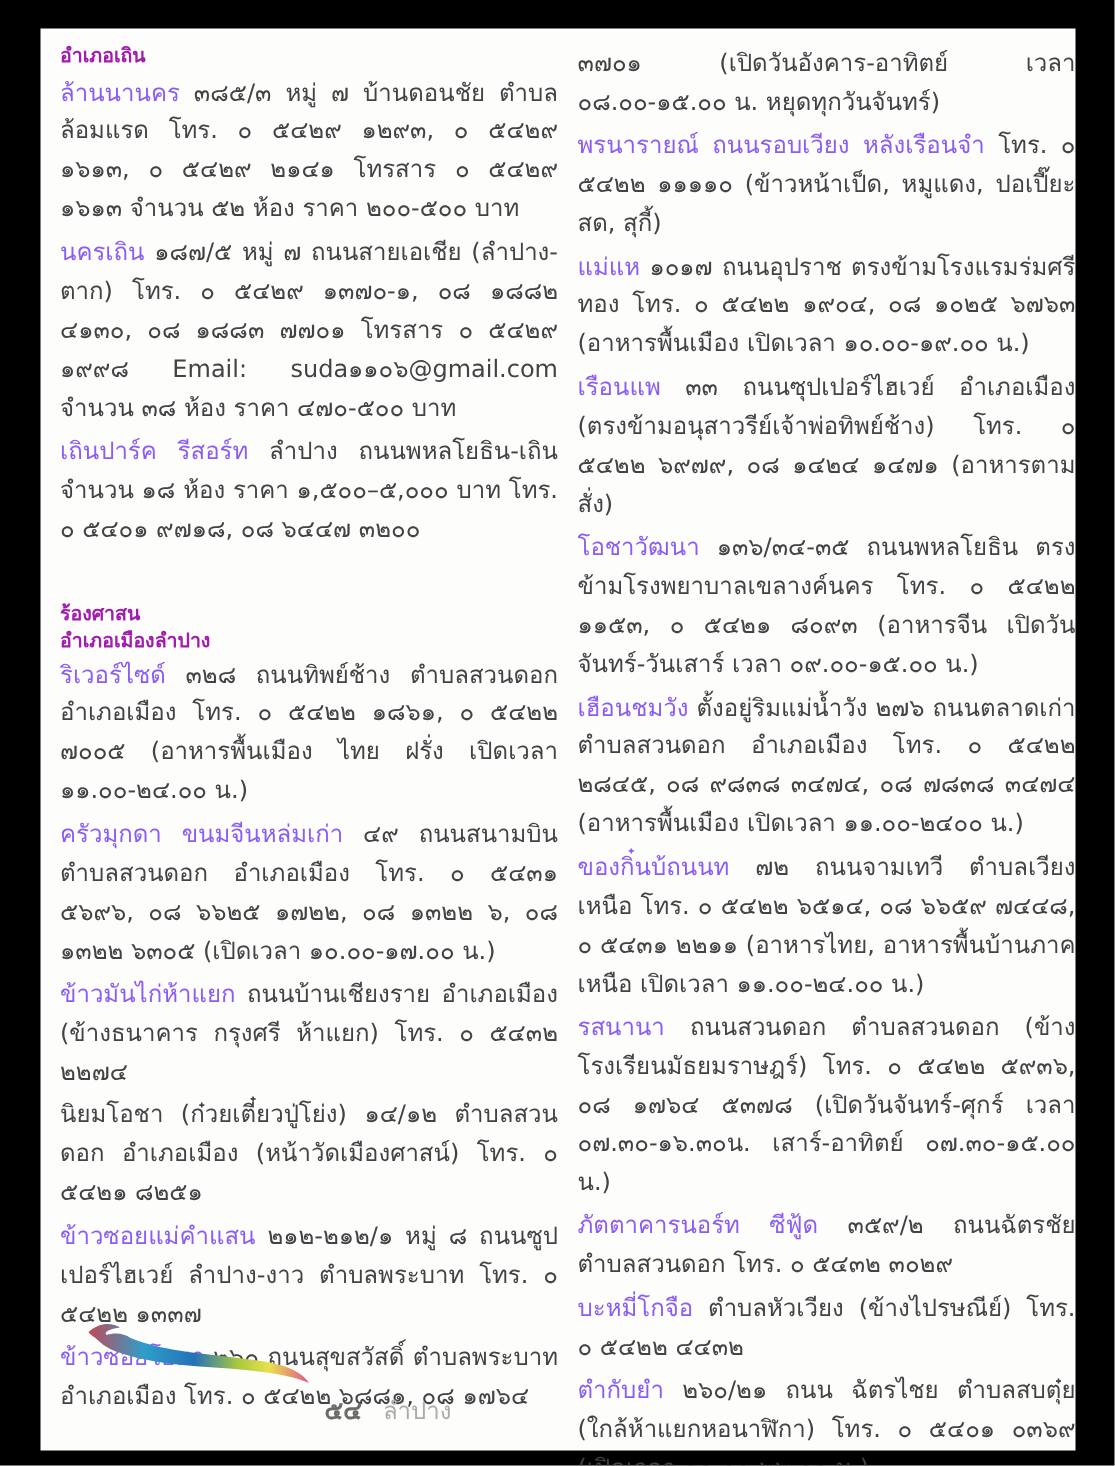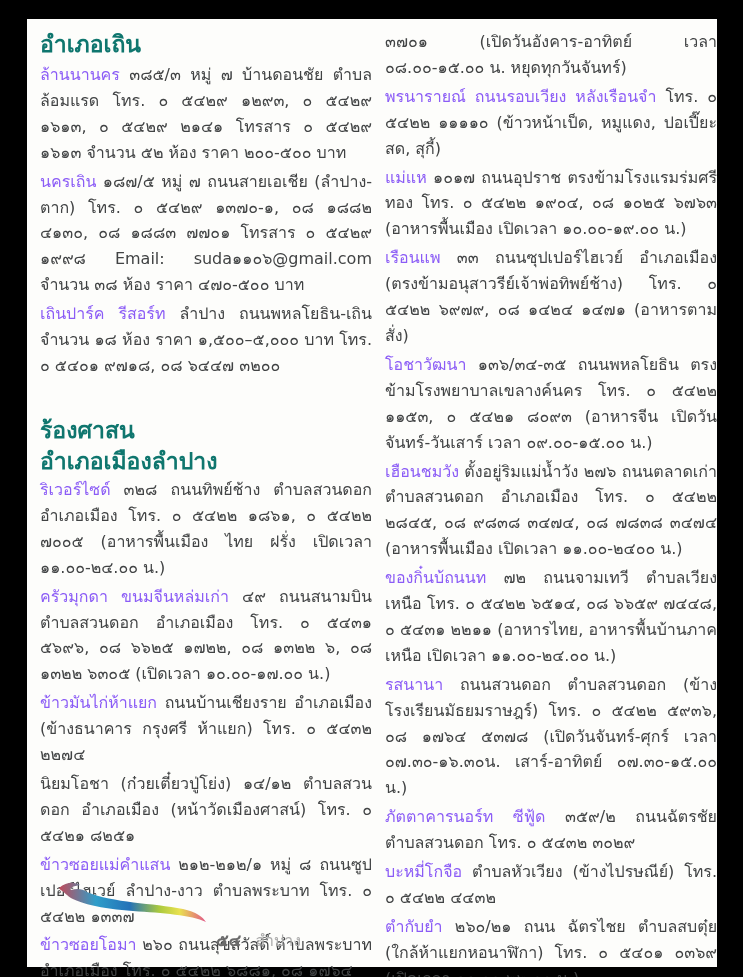--- a/index.html
+++ b/index.html
@@ -13,21 +13,21 @@
     background:#fdfdfb;box-sizing:border-box;
     padding:10px 13px 0 13px;
   }
   .cols{display:flex;gap:13px;}
   .col{
     width:332px;flex:0 0 332px;
     font-size:16px;line-height:1.62;color:#414344;
     text-align:justify;
   }
   .sec-title{
-    color:#0f766e;font-weight:bold;font-size:23px;line-height:1.35;
+    color:#a21caf;font-weight:bold;font-size:13px;line-height:1.35;
     margin:0;
   }
   .sec-gap{margin-top:36px;}
   .entry{margin:0 0 3px 0;}
   .entry:first-of-type{margin-top:2px;}
   .ename{color:#8b5cf6;font-weight:normal;}
   .cont{margin:0 0 3px 0;}
   .footer{
     position:absolute;left:14px;bottom:14px;width:260px;
   }

